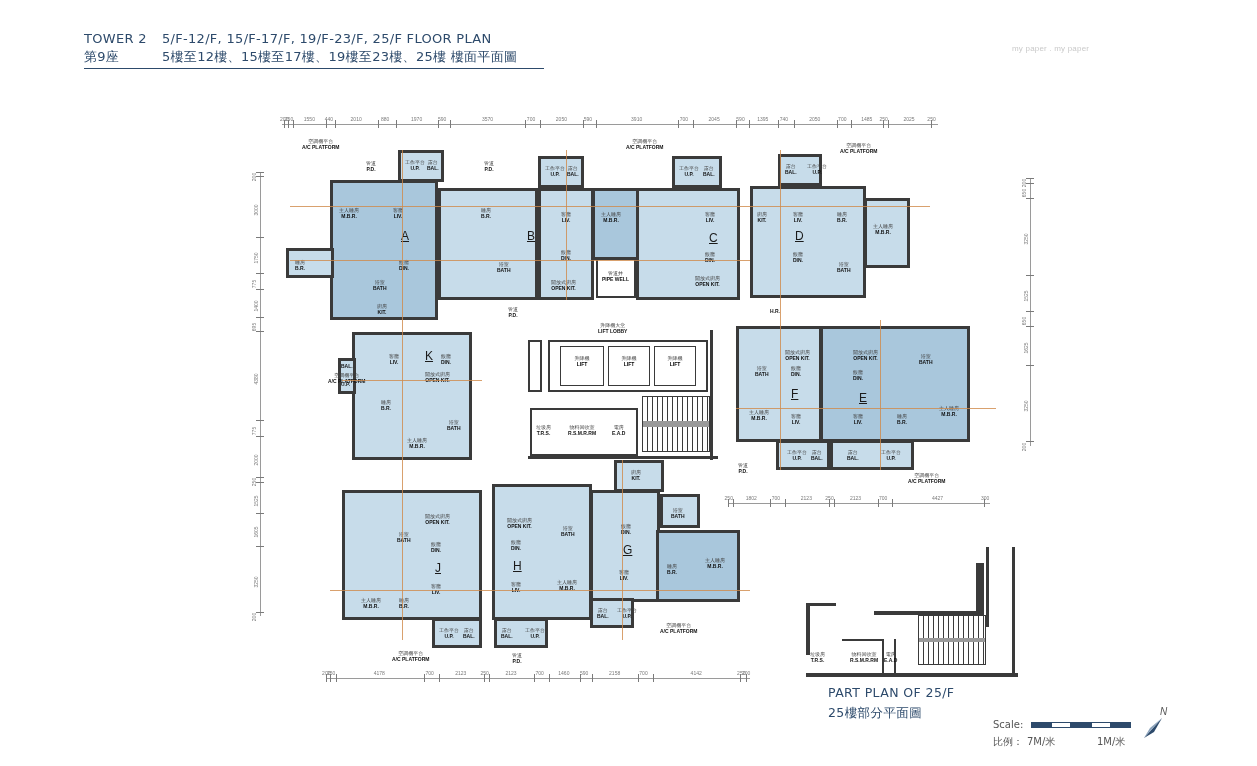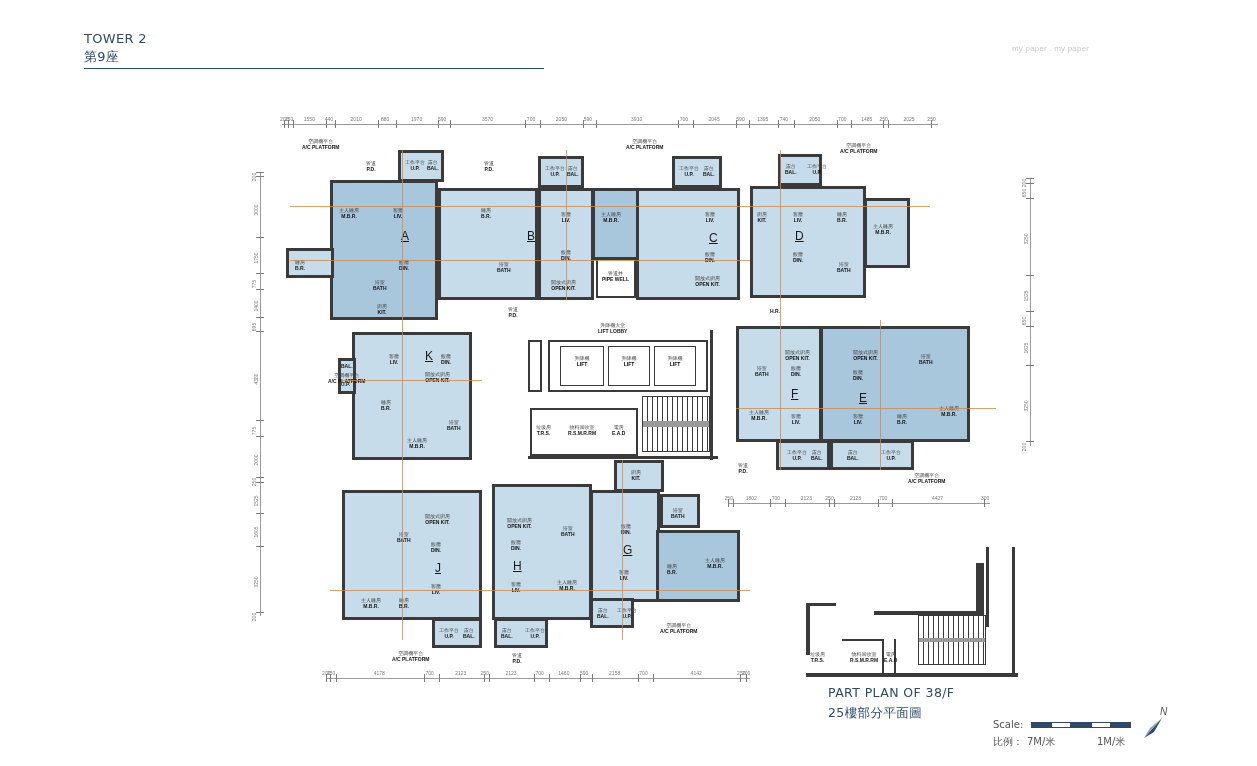--- a/index.html
+++ b/index.html
@@ -39,23 +39,25 @@
   .scale .zero { position:absolute; left:34px; top:16px; white-space:nowrap; }
   .scale .five { position:absolute; left:104px; top:16px; white-space:nowrap; }
   .north { position:absolute; left:1140px; top:710px; width:30px; height:30px; }
 </style>
 </head>
 <body>
 
 <div class="title">
   <div class="row">
     <span class="c1">TOWER 2</span>
+    <span>5/F-12/F, 15/F-17/F, 19/F-23/F, 25/F FLOOR PLAN</span>
   </div>
   <div class="row">
     <span class="c1">第9座</span>
+    <span>5樓至12樓、15樓至17樓、19樓至23樓、25樓 樓面平面圖</span>
   </div>
   <div class="underline"></div>
 </div>
 
 <div class="logo">
   <div class="tag">my paper . my paper</div>
 </div>
 
 <div class="dimbar" style="left:282px; top:124px; width:656px;"></div>
 <div id="topdims">
@@ -427,21 +429,21 @@
   <div class="wall" style="left:76px; top:94px; width:2px; height:36px;"></div>
   <div class="wall" style="left:88px; top:94px; width:2px; height:36px;"></div>
   <div class="stairs" style="left:112px; top:70px; width:68px; height:50px;">
       <div class="mid"></div>
     </div>
   <div class="room" style="left:4px; top:106px;"><span class="zh">垃圾房</span><span>T.R.S.</span></div>
   <div class="room" style="left:44px; top:106px;"><span class="zh">物料回收室</span><span>R.S.M.R.RM</span></div>
   <div class="room" style="left:78px; top:106px;"><span class="zh">電房</span><span>E.A.D</span></div>
 </div>
 <div class="pp-caption">
-  <div>PART PLAN OF 38/F</div>
+  <div>PART PLAN OF 25/F</div>
   <div>25樓部分平面圖</div>
 </div>
 
 <div class="scale">
   <span class="lbl">Scale:</span>
   <div class="bar">
     <span class="f"></span>
       <span></span>
       <span class="f"></span>
       <span></span>

